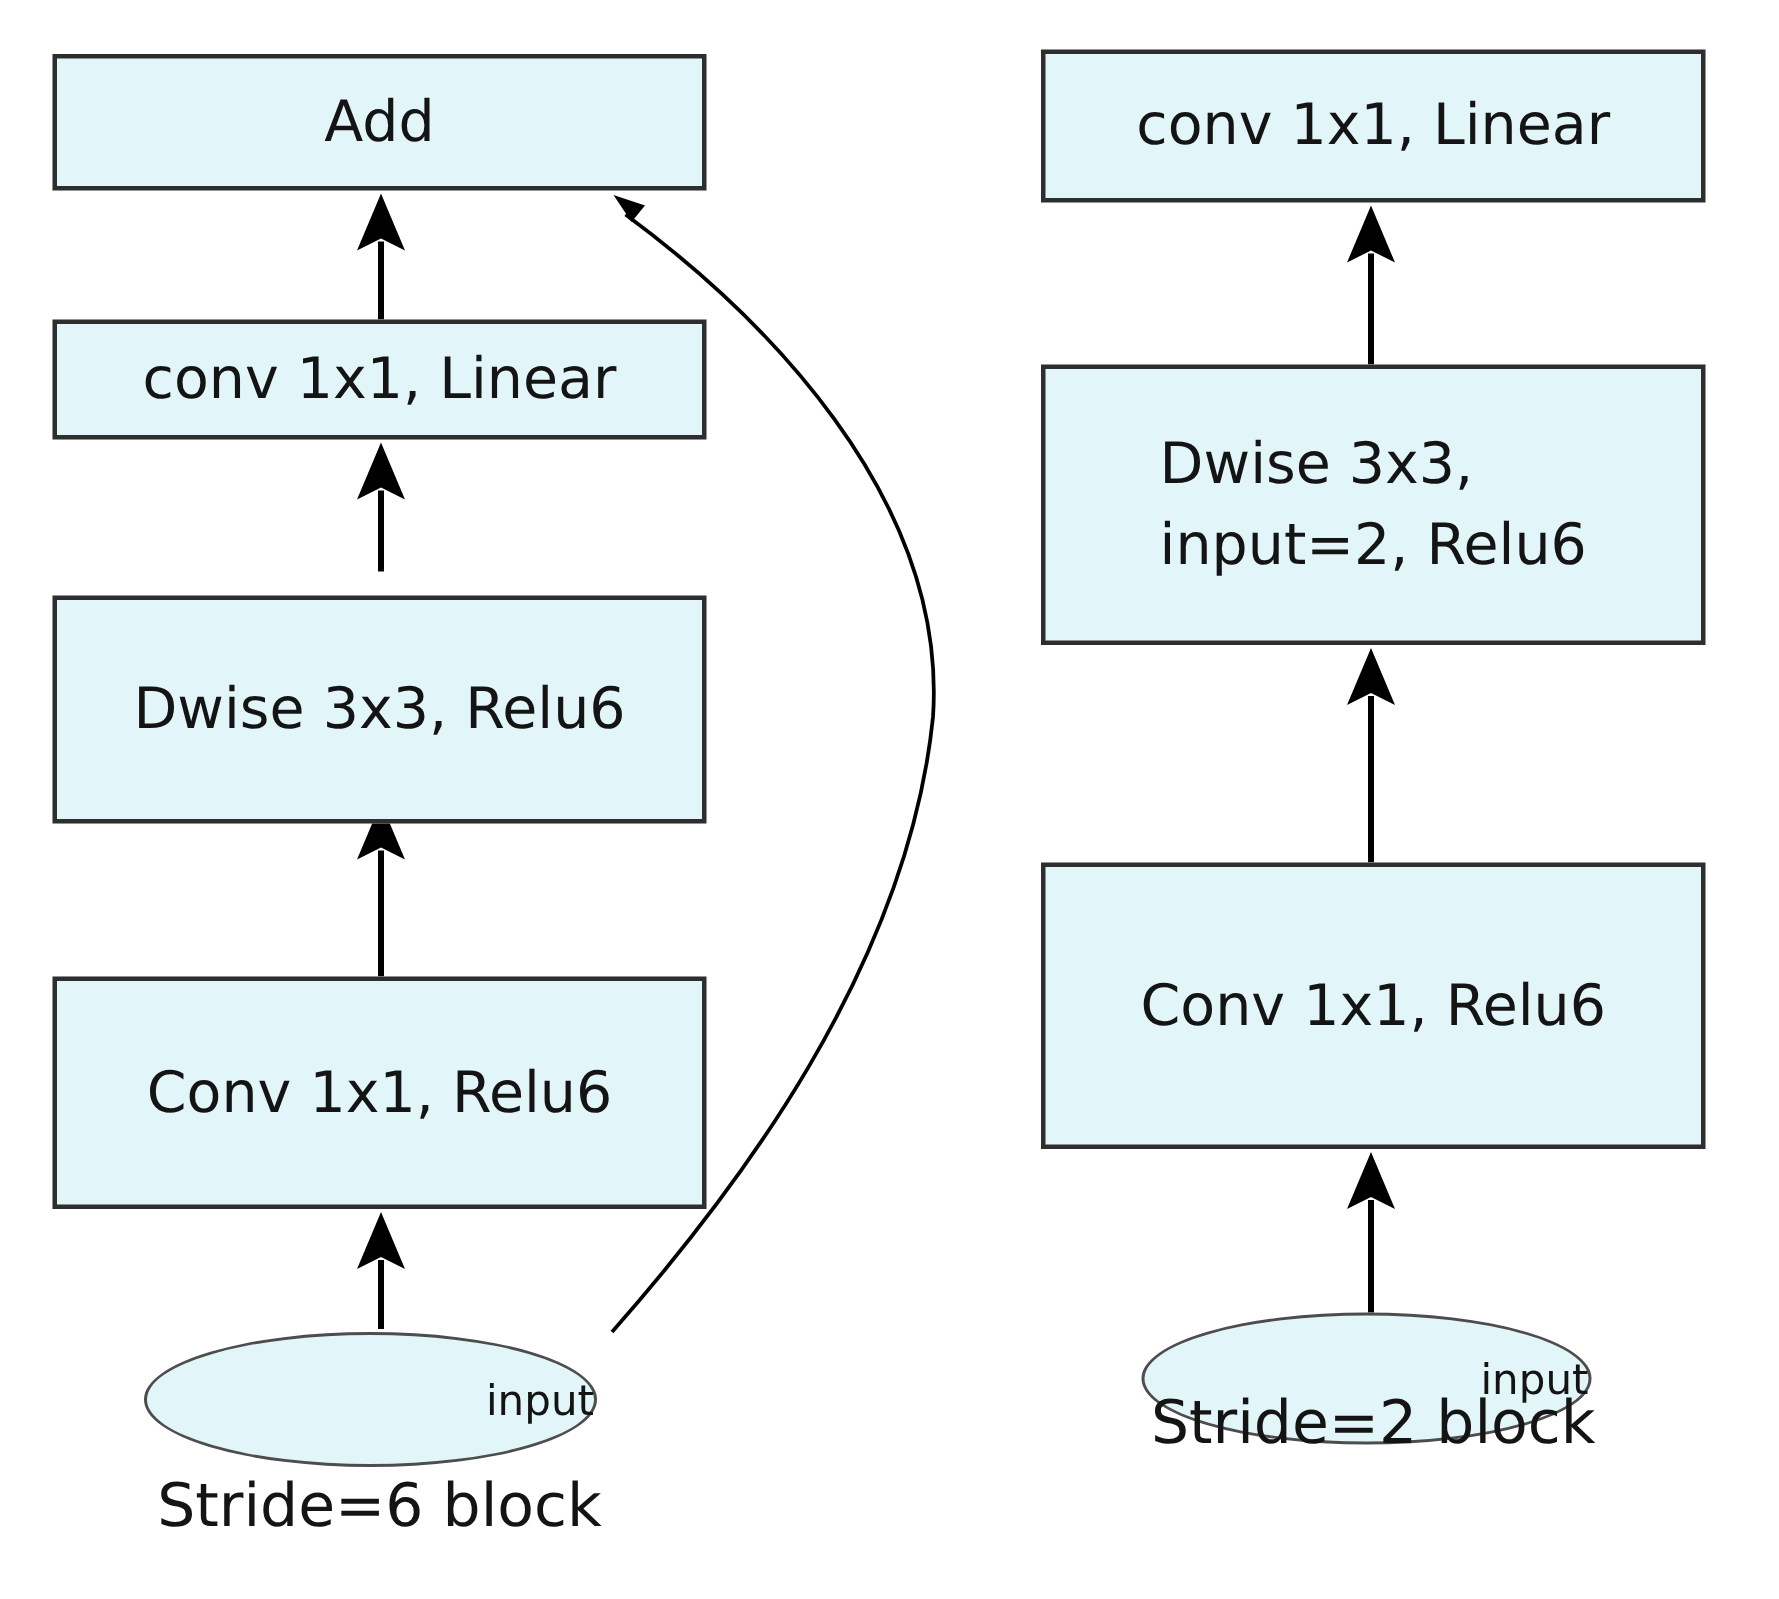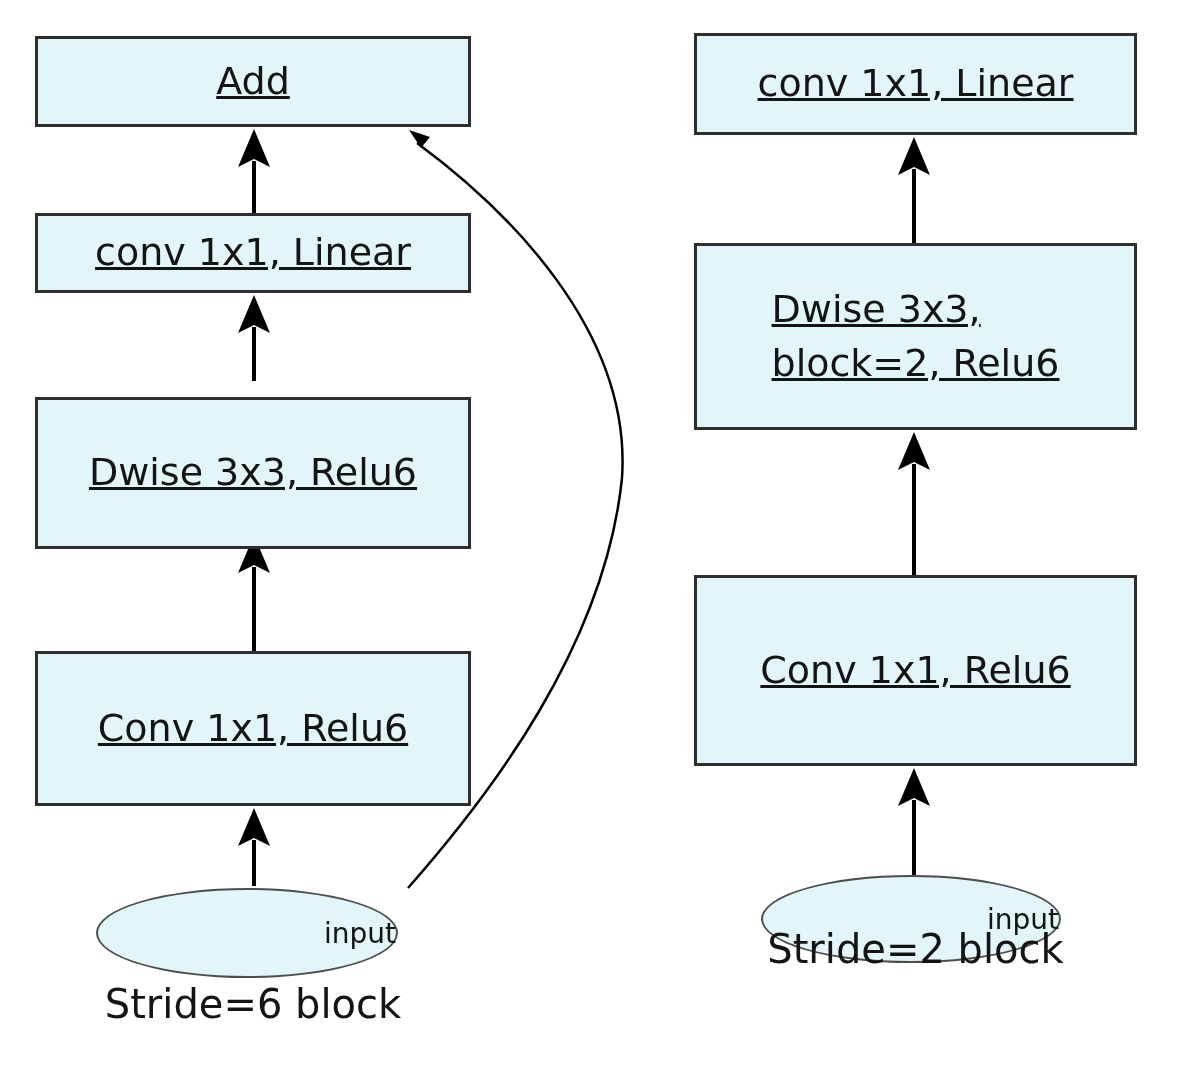--- a/index.html
+++ b/index.html
@@ -20,21 +20,20 @@
   }
   .stage{position:relative;width:1186px;height:1066px;}
   .node{
     position:absolute;
     background:var(--node-fill,#e2f5f9);
     border:3px solid var(--node-border,#2e2e2e);
     box-sizing:border-box;
     display:flex;align-items:center;justify-content:center;
     font-size:38px;line-height:1.25;
     white-space:nowrap;
-    text-decoration:underline;
   }
   .ellipse{
     position:absolute;
     background:var(--node-fill,#e2f5f9);
     border:2px solid var(--ellipse-border,#4d4d4d);
     border-radius:50%;
     box-sizing:border-box;
     display:flex;align-items:center;justify-content:flex-end;
     font-size:28px;
   }
@@ -118,21 +117,21 @@
 
   <div class="caption" style="left:35px;top:981px;width:436px;">Stride=6 block</div>
 
   <div class="node" style="left:694px;top:33px;width:443px;height:102px;">
     <span>conv 1x1, Linear</span>
   </div>
 
   <div class="node" style="left:694px;top:243px;width:443px;height:187px;">
     <div class="two-line">
       <div>Dwise 3x3,</div>
-      <div>block=2, Relu6</div>
+      <div>input=2, Relu6</div>
     </div>
   </div>
 
   <div class="node" style="left:694px;top:575px;width:443px;height:191px;">
     <span>Conv 1x1, Relu6</span>
   </div>
 
   <div class="ellipse" style="left:761px;top:875px;width:300px;height:88px;">
     <span>input</span>
   </div>

